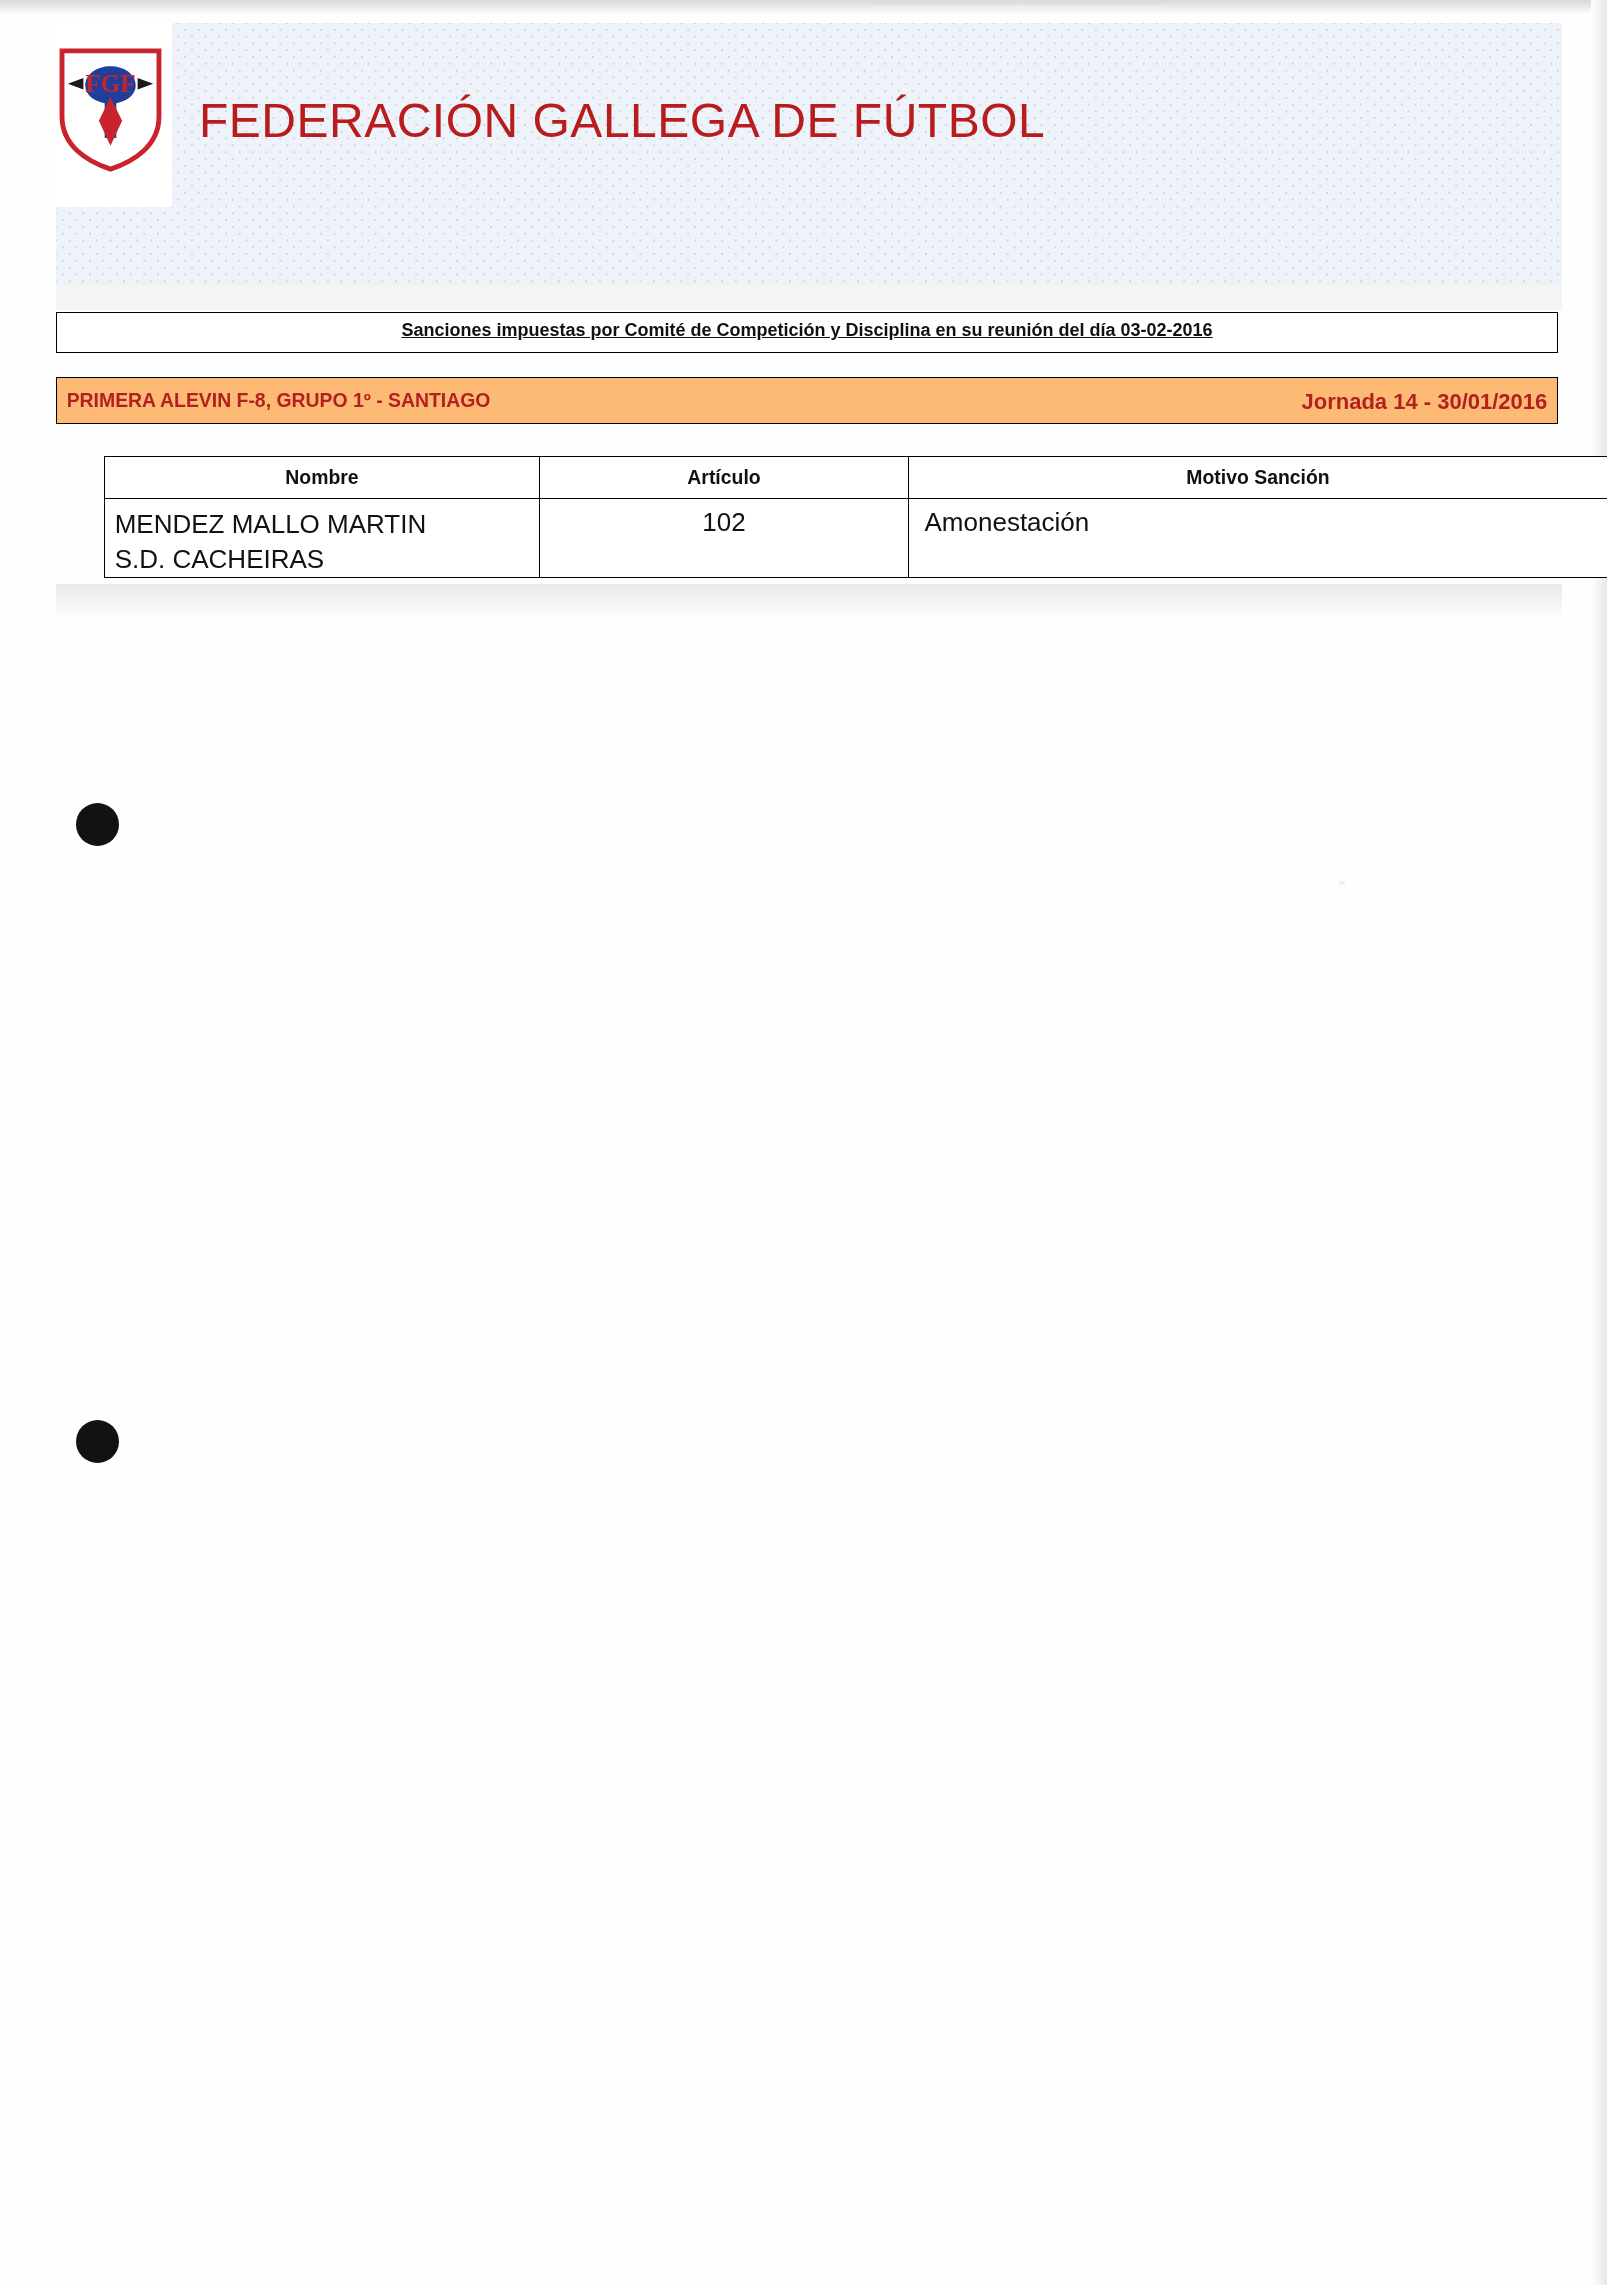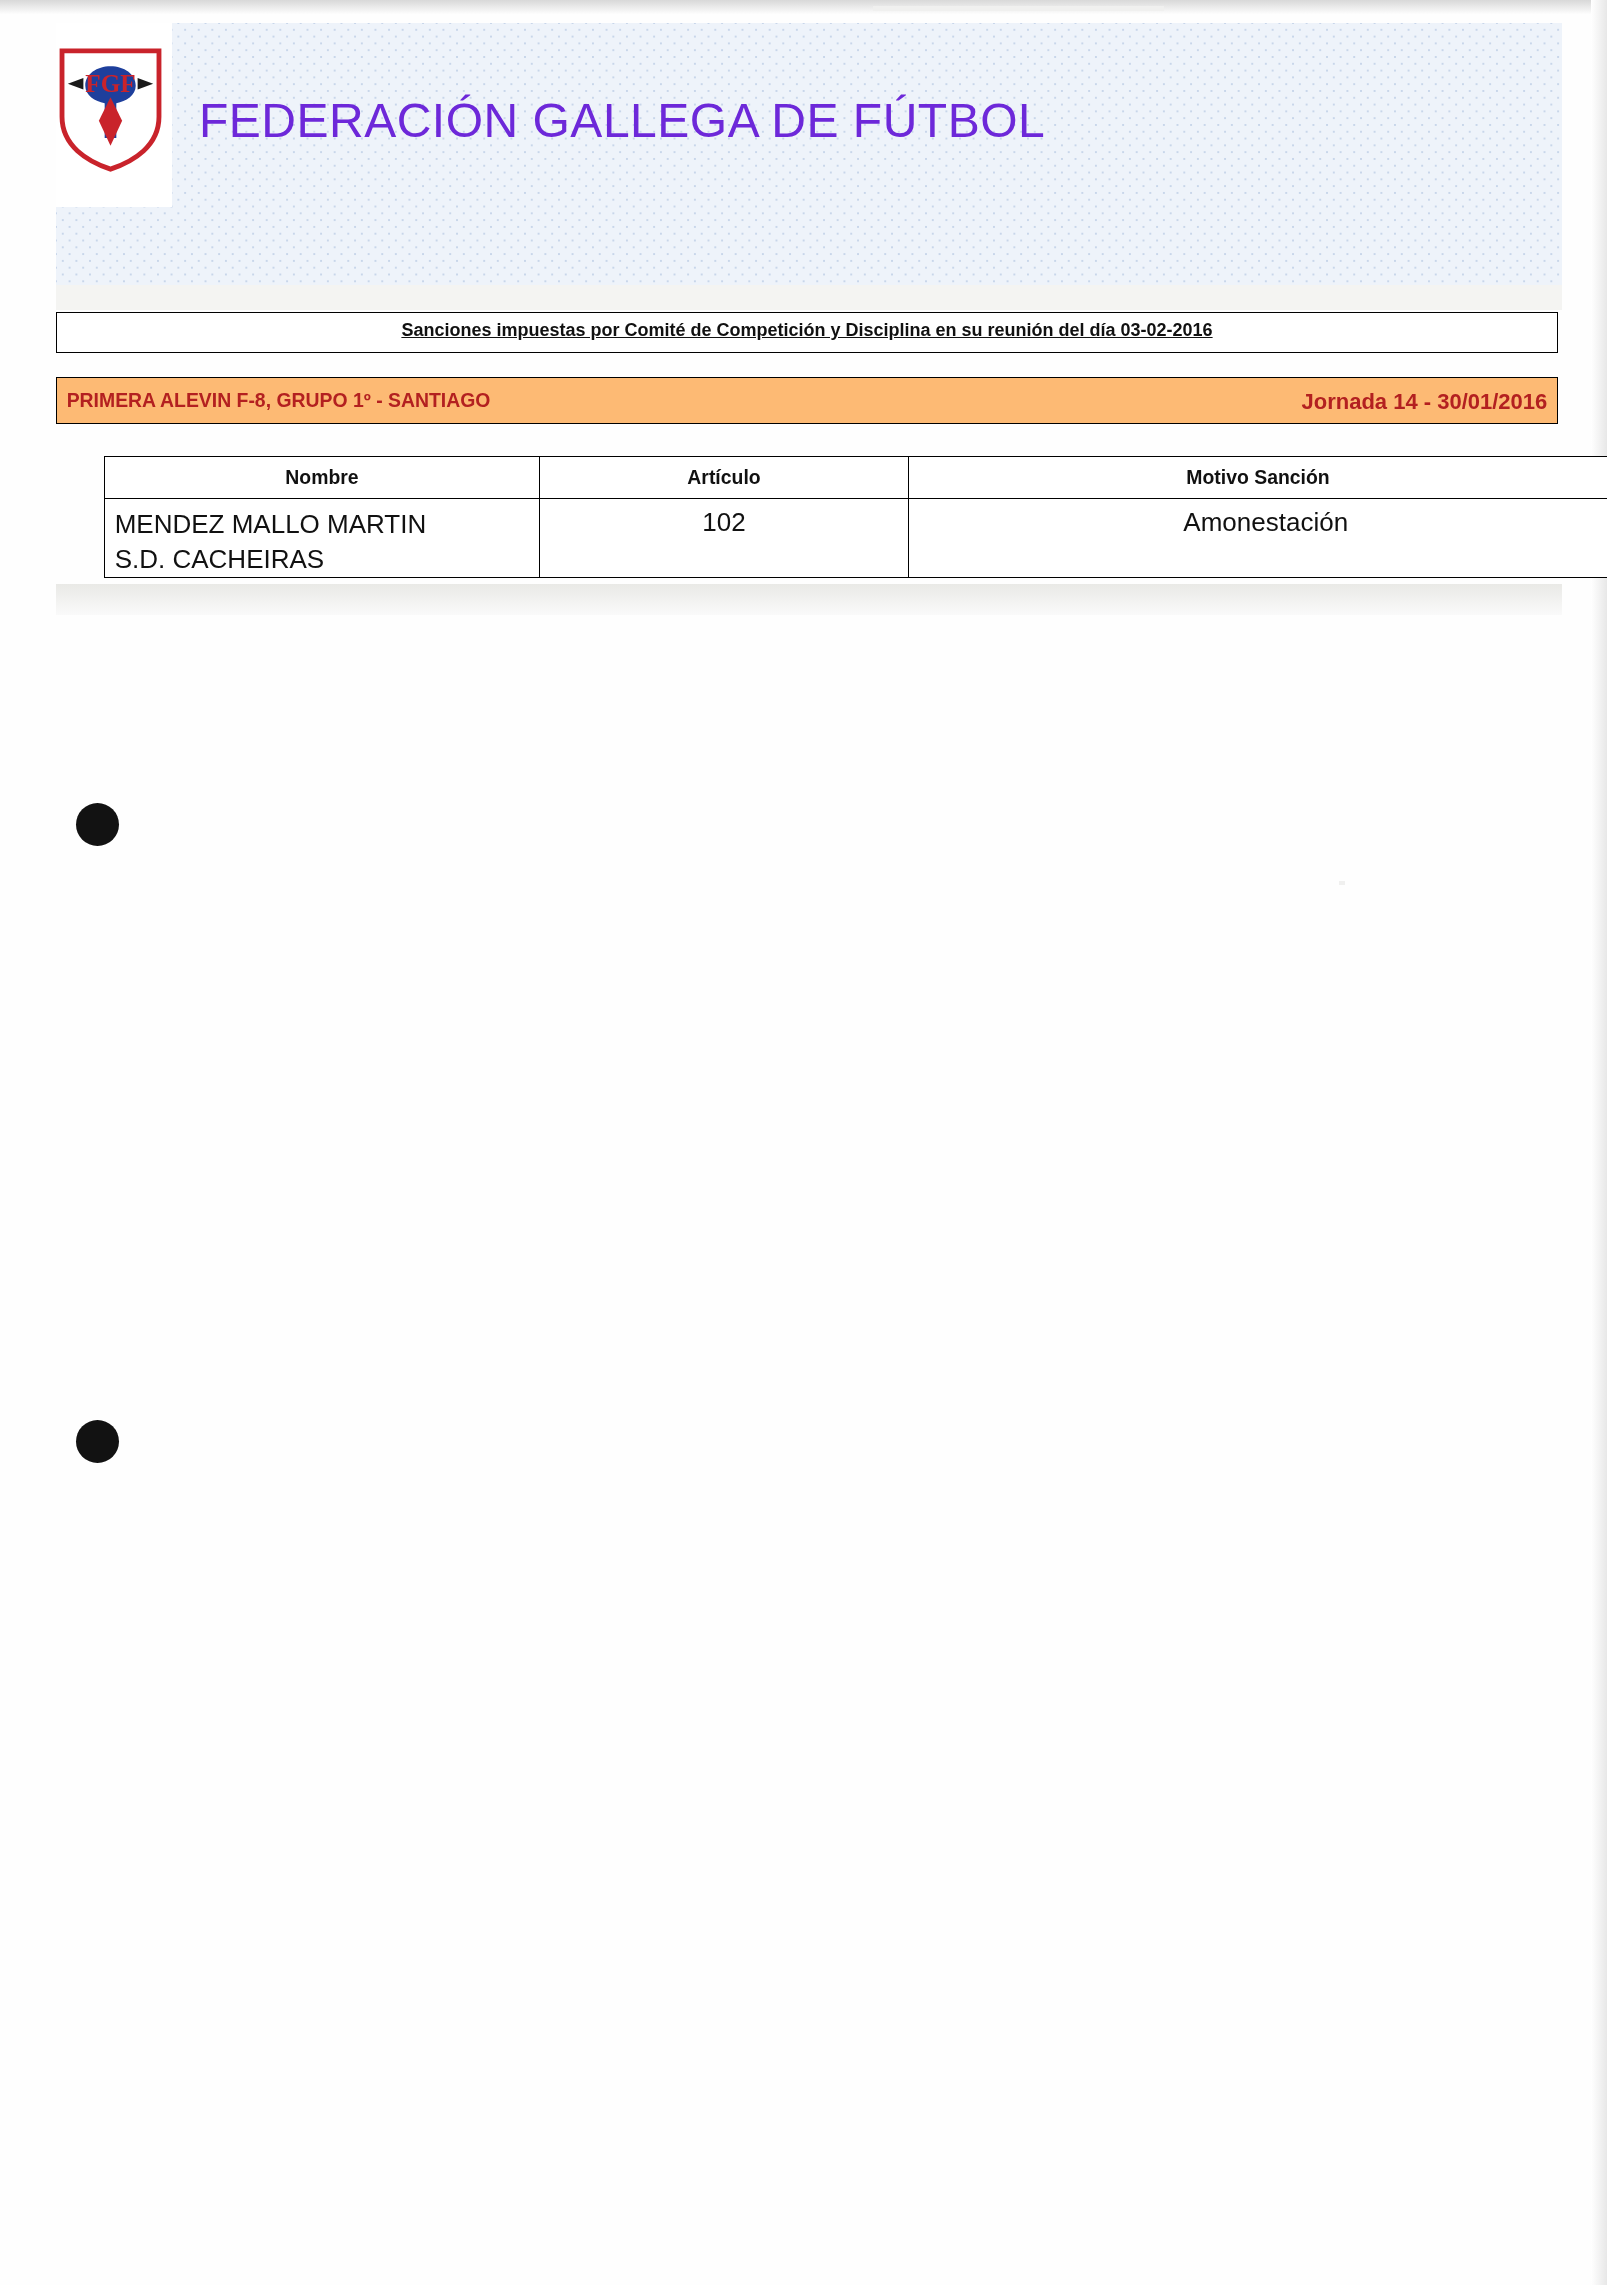--- a/index.html
+++ b/index.html
@@ -71,21 +71,21 @@
   }
 
   
   #fed-title {
     position: absolute;
     left: 199px;
     top: 93px;
     font-size: 48px;
     font-weight: 400;
     letter-spacing: 0.5px;
-    color: #6d28d9;
+    color: #b91c1c;
     white-space: nowrap;
     font-family: "Liberation Sans", sans-serif;
   }
 
   
   #scan-band {
     position: absolute;
     left: 56px;
     top: 285px;
     width: 1506px;
@@ -183,21 +183,21 @@
     padding: 7.8px 0 0 9.7px !important;
     text-align: left;
     line-height: 1.35;
   }
   .cell-articulo {
     padding-top: 7.8px !important;
     text-align: center;
   }
   .cell-motivo {
     padding: 7.8px 0 0 15.5px !important;
-    text-align: center;
+    text-align: left;
   }
   .team-line {
     display: block;
   }
 
   
   #scan-smudge {
     position: absolute;
     left: 56px;
     top: 584px;

